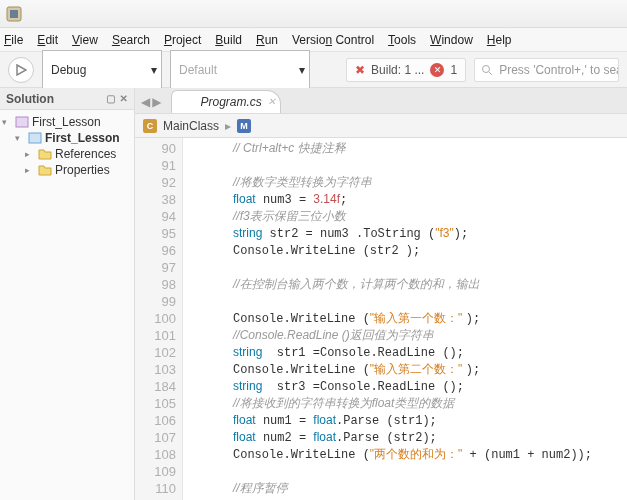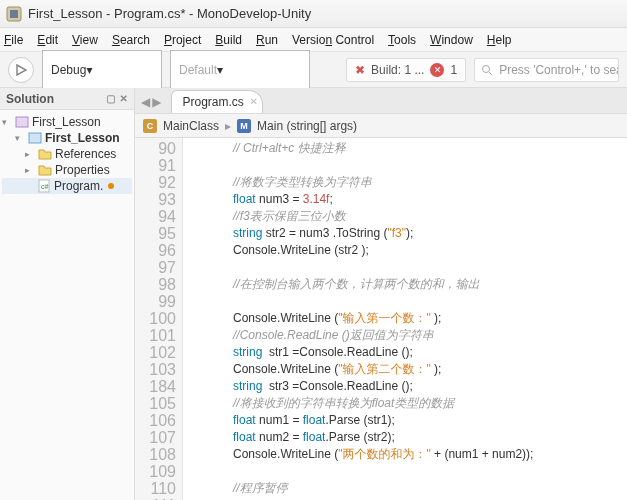--- a/index.html
+++ b/index.html
@@ -5,69 +5,68 @@
 * { margin: 0; padding: 0; box-sizing: border-box; font-family: "Segoe UI", Tahoma, sans-serif; }
 body { width: 627px; height: 500px; overflow: hidden; background: #fff; font-size: 12px; color: #333; }
 .titlebar { height: 28px; background: linear-gradient(#f8f8f8,#eee); border-bottom: 1px solid #ddd; display: flex; align-items: center; padding: 0 6px; gap: 6px; }
 .titlebar .ticon { width: 16px; height: 16px; }
 .titlebar .title { color: #333; font-size: 13px; }
 .menubar { height: 24px; background: #f7f7f7; display: flex; align-items: center; padding: 0 4px; gap: 14px; border-bottom: 1px solid #e3e3e3; }
 .menubar span { color: #222; cursor: default; }
 .menubar span u { text-decoration: underline; }
 .toolbar { height: 36px; background: #f3f3f3; border-bottom: 1px solid #ddd; display: flex; align-items: center; padding: 0 8px; gap: 8px; }
 .runbtn { width: 26px; height: 26px; border: 1px solid #ccc; border-radius: 13px; background: #fff; display: flex; align-items: center; justify-content: center; }
-.combo { height: 40px; border: 1px solid #bbb; background: #fff; display: flex; align-items: center; padding: 0 4px 0 8px; color: #333; min-width: 120px; }
+.combo { height: 40px; border: 1px solid #bbb; background: #fff; display: flex; align-items: center; padding: 0 4px 0 8px; color: #333; min-width: 120px; justify-content: space-between; }
 .combo.default { min-width: 140px; }
 .flexspace { flex: 0 0 20px; }
 .buildstatus { height: 24px; border: 1px solid #ddd; border-radius: 2px; background: #fcfcfc; display: flex; align-items: center; padding: 0 8px; gap: 6px; color: #555; }
 .errbadge { width: 14px; height: 14px; border-radius: 7px; background: #d9534f; color: #fff; font-size: 9px; display: flex; align-items: center; justify-content: center; }
 .searchbox { flex: 1; height: 24px; border: 1px solid #ddd; border-radius: 2px; background: #fff; display: flex; align-items: center; padding: 0 6px; gap: 6px; color: #999; min-width: 0; overflow: hidden; white-space: nowrap; }
 .body { display: flex; height: calc(500px - 28px - 24px - 36px); }
 .solution { width: 135px; border-right: 1px solid #ddd; background: #fafafa; display: flex; flex-direction: column; }
 .panehdr { height: 22px; background: #eee; border-bottom: 1px solid #ddd; display: flex; align-items: center; justify-content: space-between; padding: 0 6px; font-weight: 600; color: #555; }
 .panehdr .x { color: #888; }
 .tree { padding: 4px 2px; font-size: 12px; }
 .treerow { display: flex; align-items: center; gap: 3px; padding: 1px 0; white-space: nowrap; }
 .treerow .arr { width: 10px; display: inline-block; color: #888; font-size: 9px; }
 .treerow .pad { display: inline-block; }
 .treerow .icn { width: 14px; height: 14px; display: inline-flex; align-items: center; justify-content: center; }
 .treerow.sel { background: #e5eef7; }
 .treerow.sel span.lbl { font-weight: 500; }
 .treerow.bold span.lbl { font-weight: 600; }
 .editor { flex: 1; display: flex; flex-direction: column; min-width: 0; }
 .tabstrip { height: 26px; background: #eaeaea; border-bottom: 1px solid #ddd; display: flex; align-items: flex-end; padding-left: 6px; gap: 2px; }
 .navarrows { display: flex; gap: 2px; align-items: center; margin-right: 8px; padding-bottom: 4px; color: #999; }
-.tab { background: #fff; border: 1px solid #ccc; border-bottom: none; border-radius: 6px 14px 0 0; padding: 4px 18px 4px 10px; font-size: 12px; position: relative; }
+.tab { background: #fff; border: 1px solid #ccc; border-bottom: none; border-radius: 6px 14px 0 0; padding: 4px 18px 4px 28px; font-size: 12px; position: relative; font-style: italic; }
 .tab .close { position: absolute; right: 4px; top: 5px; font-size: 10px; color: #bbb; }
 .crumbbar { height: 24px; background: #f4f4f4; border-bottom: 1px solid #ddd; display: flex; align-items: center; padding: 0 8px; gap: 6px; font-size: 12px; color: #444; }
 .crumbbar .sep { color: #999; }
 .mbadge { width: 14px; height: 14px; background: #4a74b5; color: #fff; font-size: 9px; border-radius: 2px; display: inline-flex; align-items: center; justify-content: center; font-weight: 600; }
 .cbadge { width: 14px; height: 14px; background: #d09a3a; color: #fff; font-size: 9px; border-radius: 2px; display: inline-flex; align-items: center; justify-content: center; font-weight: 600; }
 .codewrap { flex: 1; display: flex; overflow: hidden; }
-.gutter { width: 48px; background: #f5f5f5; border-right: 1px solid #e5e5e5; text-align: right; padding: 2px 6px 2px 0; color: #b0b0b0; font-family: Consolas, monospace; font-size: 16px; line-height: 17px; }
+.gutter { width: 48px; background: #f5f5f5; border-right: 1px solid #e5e5e5; text-align: right; padding: 2px 6px 2px 0; color: #b0b0b0; font-family: Consolas, monospace; font-size: 13px; line-height: 17px; }
 .code { flex: 1; padding: 2px 0 13px 10px; font-family: Consolas, monospace; font-size: 12px; line-height: 17px; white-space: pre; overflow: hidden; }
 .codeline { height: 17px; }
 .c-key { color: #0a7aa6; }
 .c-str { color: #d67f1f; }
 .c-num { color: #c05050; text-align: center; }
 .c-com { color: #9a9a9a; font-style: italic; }
-.c-id { color: #333; }
+.c-id { color: #333; font-family: Liberation Mono, monospace; }
 svg { display: block; }
 </style>
 </head>
 <body>
 
 <div class="titlebar">
   <span class="ticon">
     <svg width="16" height="16" viewBox="0 0 16 16">
         <rect x="1" y="1" width="14" height="14" rx="2" fill="#d6c9a8" stroke="#9f8f60"></rect>
         <rect x="4" y="4" width="8" height="8" fill="#6a7d93"></rect>
       </svg>
   </span>
-  <span class="title">First_Lesson - Program.cs* - MonoDevelop-Unity</span>
 </div>
 
 <div class="menubar">
   <span><u>F</u>ile</span>
   <span><u>E</u>dit</span>
   <span><u>V</u>iew</span>
   <span><u>S</u>earch</span>
   <span><u>P</u>roject</span>
   <span><u>B</u>uild</span>
   <span><u>R</u>un</span>
@@ -151,62 +150,46 @@
       <div class="treerow">
         <span class="pad" style="width:20px"></span>
         <span class="arr">▸</span>
         <span class="icn">
             <svg width="14" height="14">
               <path d="M1 3h5l1 2h6v7H1z" fill="#f5d97a" stroke="#caa93a"></path>
             </svg>
           </span>
         <span class="lbl">Properties</span>
       </div>
-      <div class="treerow sel">
-        <span class="pad" style="width:32px"></span>
-        <span class="icn">
-            <svg width="14" height="14">
-              <rect x="2" y="1" width="10" height="12" fill="#fff" stroke="#bbb"></rect>
-              <text x="4" y="10" font-size="7" fill="#3a8a3a">c#</text>
-            </svg>
-          </span>
-        <span class="lbl">Program.</span>
-        <span class="icn" style="width:10px">
-            <svg width="10" height="10">
-              <circle cx="5" cy="5" r="3" fill="#e68a00"></circle>
-            </svg>
-          </span>
-      </div>
     </div>
   </div>
 
   <div class="editor">
     <div class="tabstrip">
       <div class="navarrows">
         <span>◀</span>
         <span>▶</span>
       </div>
       <div class="tab">
         <span>Program.cs</span>
         <span class="close">✕</span>
       </div>
     </div>
     <div class="crumbbar">
       <span class="cbadge">C</span>
       <span>MainClass</span>
       <span class="sep">▸</span>
       <span class="mbadge">M</span>
-      <span>Main (string[] args)</span>
     </div>
     <div class="codewrap">
       <div class="gutter" id="gutter">
           <div class="codeline">90</div>
           <div class="codeline">91</div>
           <div class="codeline">92</div>
-          <div class="codeline">93</div>
+          <div class="codeline">38</div>
           <div class="codeline">94</div>
           <div class="codeline">95</div>
           <div class="codeline">96</div>
           <div class="codeline">97</div>
           <div class="codeline">98</div>
           <div class="codeline">99</div>
           <div class="codeline">100</div>
           <div class="codeline">101</div>
           <div class="codeline">102</div>
           <div class="codeline">103</div>

